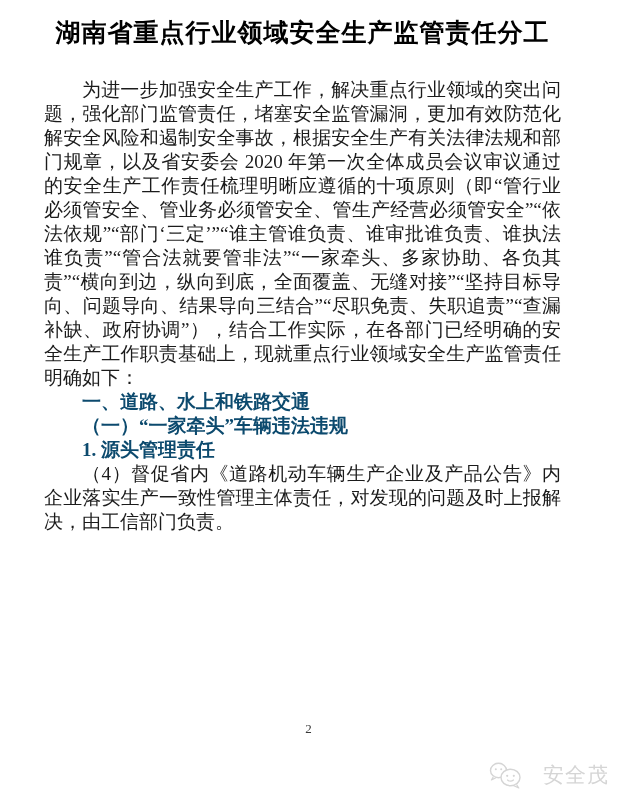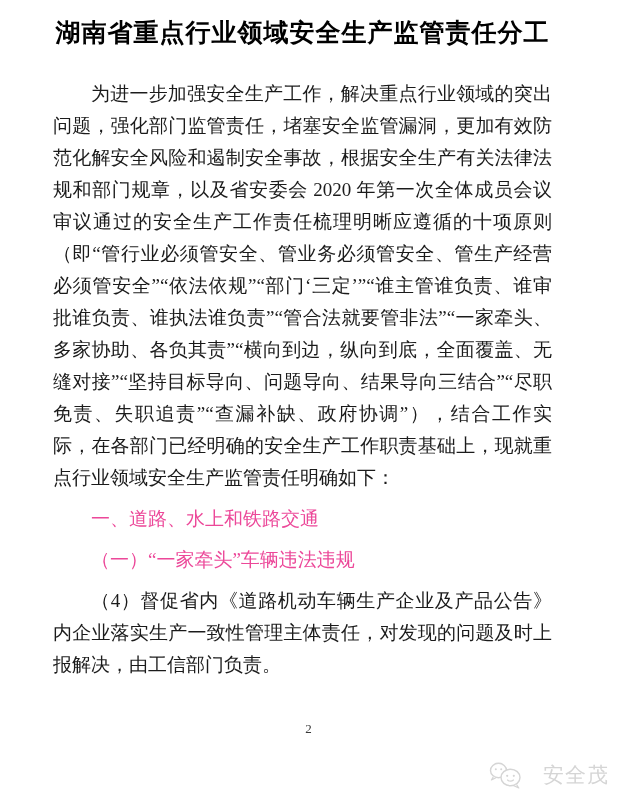--- a/index.html
+++ b/index.html
@@ -22,31 +22,31 @@
   .doc-title {
     margin: 0 0 26px 0;
     font-size: 25px;
     line-height: 38px;
     font-weight: bold;
     text-align: center;
     letter-spacing: 1px;
     color: #000000;
   }
   .doc-body p {
-    margin: 9px;
+    margin: 0;
     font-size: 19px;
-    line-height: 32px;
+    line-height: 24px;
     text-align: justify;
     text-indent: 2em;
     word-break: break-all;
   }
   .doc-body p.heading {
-    font-weight: normal;
+    font-weight: bold;
     text-align: left;
-    color: #ec4899;
+    color: #0c4a6e;
   }
   .page-footer {
     position: absolute;
     top: 720px;
     left: 0;
     right: 0;
     text-align: center;
     font-size: 13px;
     line-height: 18px;
     color: #3a3a3a;
@@ -73,20 +73,21 @@
   <div class="content">
     <h1 class="doc-title">湖南省重点行业领域安全生产监管责任分工</h1>
 
     <div class="doc-body">
       <p>为进一步加强安全生产工作，解决重点行业领域的突出问题，强化部门监管责任，堵塞安全监管漏洞，更加有效防范化解安全风险和遏制安全事故，根据安全生产有关法律法规和部门规章，以及省安委会 2020 年第一次全体成员会议审议通过的安全生产工作责任梳理明晰应遵循的十项原则（即“管行业必须管安全、管业务必须管安全、管生产经营必须管安全”“依法依规”“部门‘三定’”“谁主管谁负责、谁审批谁负责、谁执法谁负责”“管合法就要管非法”“一家牵头、多家协助、各负其责”“横向到边，纵向到底，全面覆盖、无缝对接”“坚持目标导向、问题导向、结果导向三结合”“尽职免责、失职追责”“查漏补缺、政府协调”），结合工作实际，在各部门已经明确的安全生产工作职责基础上，现就重点行业领域安全生产监管责任明确如下：</p>
 
       <p class="heading">一、道路、水上和铁路交通</p>
 
       <p class="heading">（一）“一家牵头”车辆违法违规</p>
 
+      <p class="heading">1. 源头管理责任</p>
 
       <p>（4）督促省内《道路机动车辆生产企业及产品公告》内企业落实生产一致性管理主体责任，对发现的问题及时上报解决，由工信部门负责。</p>
     </div>
   </div>
 
   <div class="page-footer">
     <span>2</span>
   </div>
 
   <div class="watermark">

